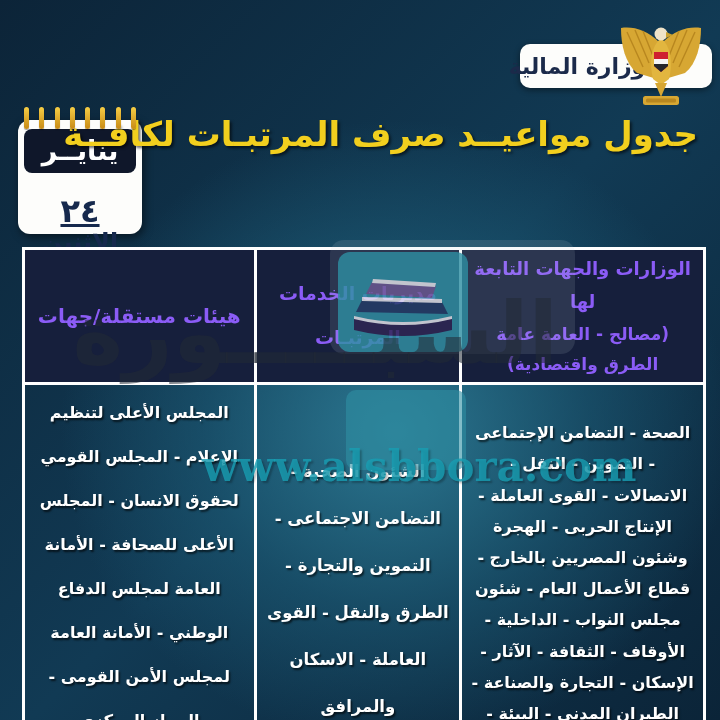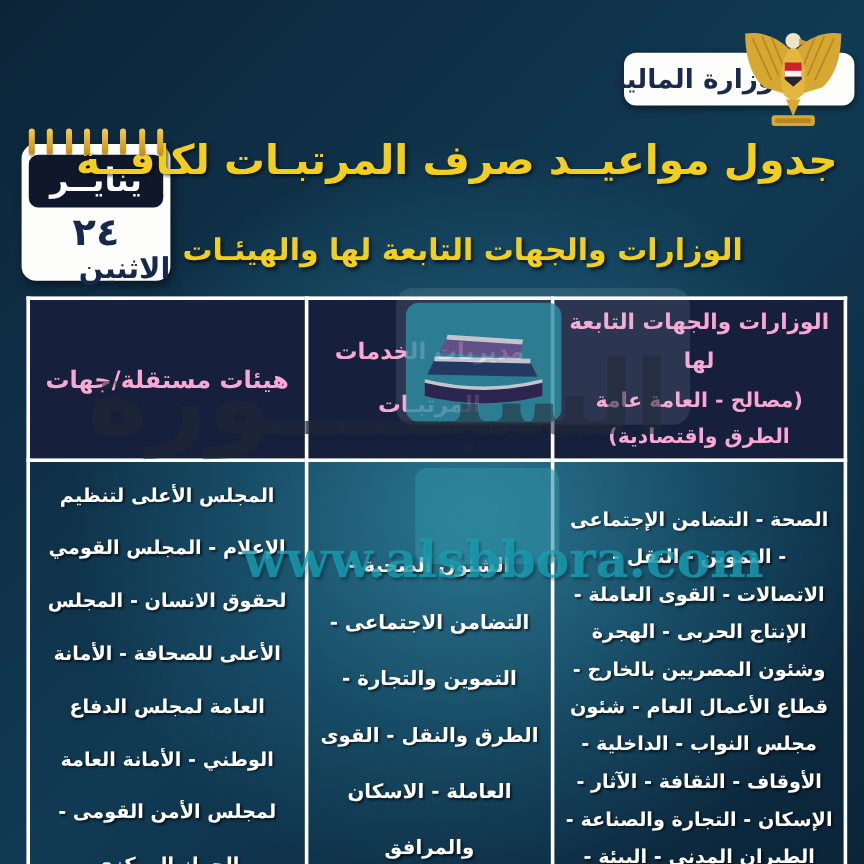--- a/index.html
+++ b/index.html
@@ -38,39 +38,39 @@
   .cal-card {
     position:relative; background:#fdfdfb; border-radius:12px; height:110px;
     padding-top:4px; box-shadow:2px 3px 8px rgba(0,0,0,.5);
     text-align:center;
   }
   .cal-month {
     margin:5px 6px 0; height:44px; line-height:44px;
     background:#0f172a; border-radius:8px;
     color:#ffffff; font-weight:bold; font-size:27px;
   }
-  .cal-day-num { color:#16294d; font-weight:bold; font-size:32px; line-height:36px; margin-top:2px; }
-  .cal-day-name { color:#16294d; font-weight:bold; font-size:24px; line-height:26px;text-align:right; }
+  .cal-day-num { color:#16294d; font-weight:bold; font-size:32px; line-height:36px; margin-top:20px;text-decoration:underline; }
+  .cal-day-name { color:#16294d; font-weight:bold; font-size:24px; line-height:26px; }
 
   
   .title1, .title2 {
     position:absolute; color:#f2cf1e; font-weight:bold; white-space:nowrap;
     text-shadow:2px 2px 3px rgba(0,0,0,.6); direction:rtl;
   }
   .title1 { top:114px; right:22px; font-size:34px; }
   .title2 { top:194px; left:152px; font-size:25px; }
 
   
   table.sched {
     position:absolute; left:22px; top:247px; width:684px; height:456px;
     border-collapse:collapse; table-layout:fixed;
   }
   .sched th, .sched td { border:3px solid #ffffff; }
   .sched thead th {
-    height:100px; background:#161f3c; color:#f9a8d4;
+    height:100px; background:#161f3c; color:#8b5cf6;
     font-weight:bold; text-align:center; vertical-align:middle; padding:2px 4px;
   }
   .hl1 { font-size:18px; line-height:1.85; }
   .hl2 { font-size:17px; line-height:1.8; }
   .hmid { font-size:19px; line-height:2.3; }
   .hsingle { font-size:20px;text-align:center; }
   .sched td {
     vertical-align:middle; text-align:center; padding:6px 9px;
     color:#ffffff; font-weight:bold;
     text-shadow:1.5px 1.5px 2px rgba(0,0,0,.65);
@@ -141,21 +141,20 @@
         <i></i>
     </div>
     <div class="cal-card">
       <div class="cal-month">ينايــر</div>
       <div class="cal-day-num">٢٤</div>
       <div class="cal-day-name">الاثنين</div>
     </div>
   </div>
 
   <div class="title1">جدول مواعيــد صرف المرتبـات لكافــة</div>
-  <div class="title2">الوزارات والجهات التابعة لها والهيئـات</div>
 
   <table class="sched" dir="rtl">
     <colgroup>
         <col style="width:35.8%">
         <col style="width:30.2%">
         <col style="width:34%">
       </colgroup>
     <thead>
       <tr>
         <th>

